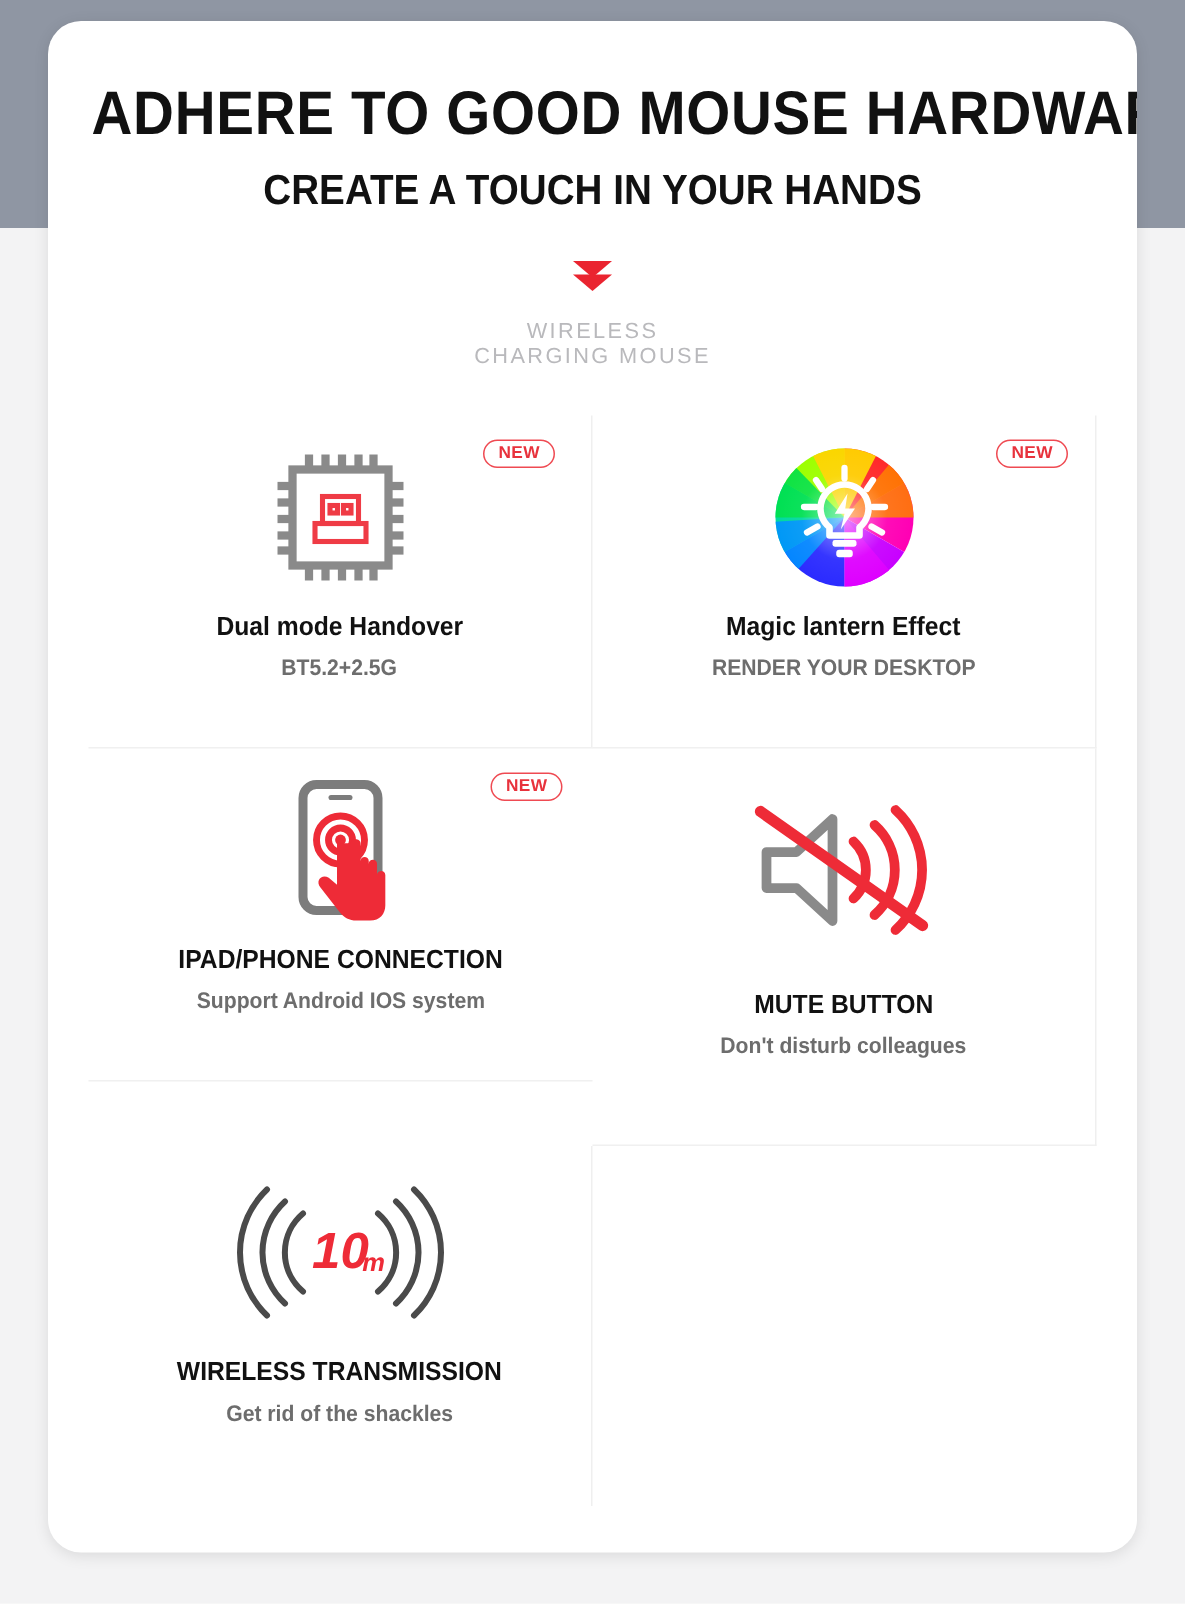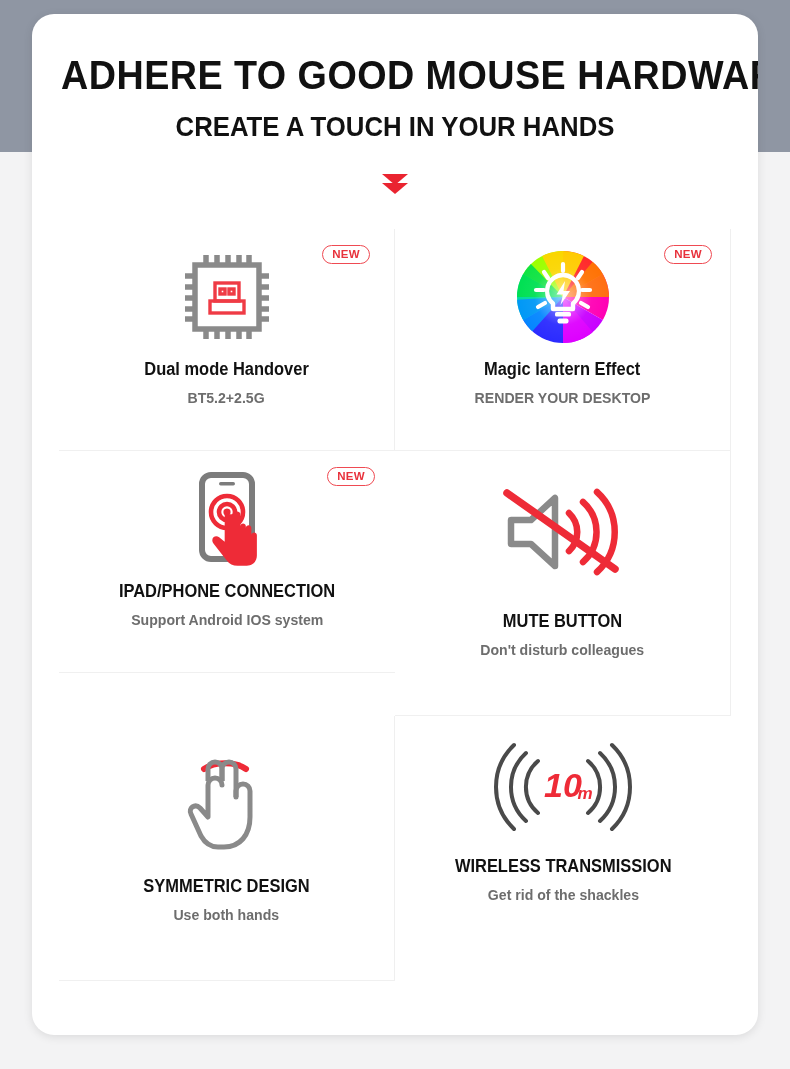--- a/index.html
+++ b/index.html
@@ -175,20 +175,24 @@
 
   <div class="header">
     <div class="headline">ADHERE TO GOOD MOUSE HARDWARE</div>
     <div class="subheadline">CREATE A TOUCH IN YOUR HANDS</div>
 
     <div class="chevrons">
       <div class="chev"></div>
       <div class="chev second"></div>
     </div>
 
+    <div class="brand">
+      <div>WIRELESS</div>
+      <div>CHARGING MOUSE</div>
+    </div>
   </div>
 
   <div class="grid">
 
     <div class="cell r0 c0">
       <div class="badge">NEW</div>
       <div class="icon-wrap">
         <svg width="108" height="108" viewBox="0 0 108 108">
           <g stroke="#8a8a8a" stroke-width="5.5" fill="none" stroke-linecap="butt">
             <rect x="22" y="22" width="64" height="64"></rect>
@@ -306,34 +310,20 @@
             <path d="M104 12 A54 54 0 0 1 104 92"></path>
           </g>
           <line x1="14" y1="13" x2="122" y2="89" stroke="#ee2b37" stroke-width="7.5" stroke-linecap="round"></line>
         </svg>
       </div>
       <div class="title">MUTE BUTTON</div>
       <div class="desc">Don't disturb colleagues</div>
     </div>
 
 
-    <div class="cell r1 c2">
-      <div class="icon-wrap">
-        <svg width="106" height="116" viewBox="0 0 106 116">
-          <path d="M30 30 A26 14 0 0 1 72 30" fill="none" stroke="#ee2b37" stroke-width="6" stroke-linecap="round"></path>
-          <path d="M34 42 v-12 a7 7 0 0 1 14 0 v12" fill="none" stroke="#8a8a8a" stroke-width="5"></path>
-          <path d="M48 42 v-12 a7 7 0 0 1 14 0 v28" fill="none" stroke="#8a8a8a" stroke-width="5"></path>
-          <path d="M62 58 v-6 a7 7 0 0 1 14 0 v26
-                   c0 18 -10 30 -26 30 h-6 c-8 0 -13 -4 -17 -11
-                   L17 75 c-3 -6 4 -11 9 -6 l8 9 V46 a7 7 0 0 1 14 0" fill="none" stroke="#8a8a8a" stroke-width="5" stroke-linejoin="round" stroke-linecap="round"></path>
-        </svg>
-      </div>
-      <div class="title">SYMMETRIC DESIGN</div>
-      <div class="desc">Use both hands</div>
-    </div>
 
 
 
     <div class="cell r2 c2">
       <div class="icon-wrap">
         <svg width="146" height="104" viewBox="0 0 146 104">
           <g fill="none" stroke="#4a4a4a" stroke-width="4" stroke-linecap="round">
             <path d="M48 26 A34 34 0 0 0 48 78"></path>
             <path d="M36 18 A46 46 0 0 0 36 86"></path>
             <path d="M24 10 A58 58 0 0 0 24 94"></path>

